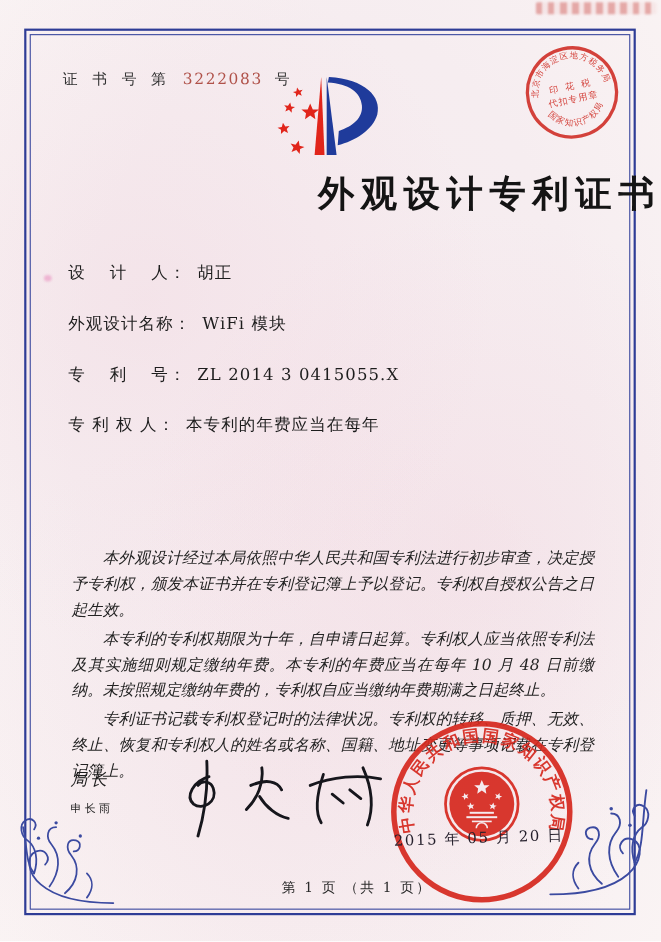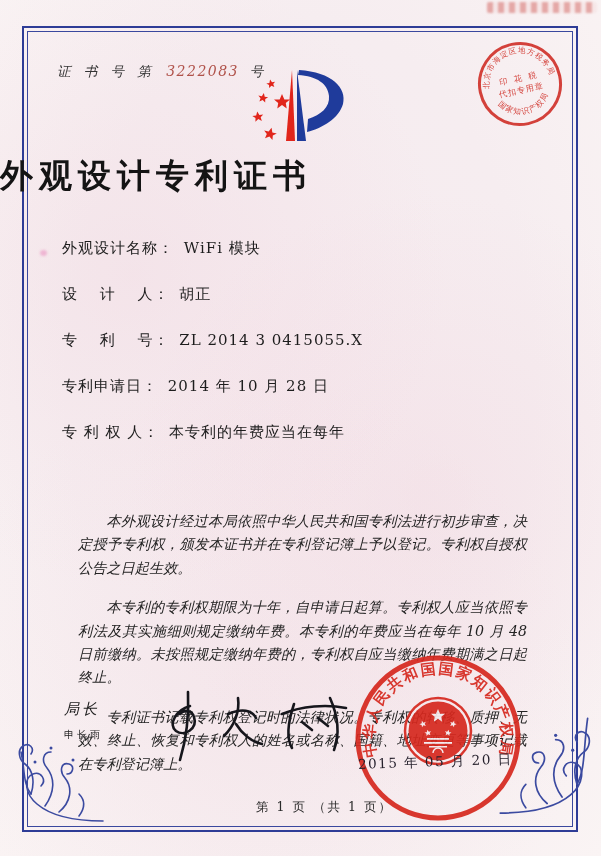--- a/index.html
+++ b/index.html
@@ -10,31 +10,31 @@
       radial-gradient(circle at 72% 58%, rgba(238,202,214,0.25), transparent 46%),
       radial-gradient(circle at 42% 82%, rgba(240,206,216,0.20), transparent 42%),
       radial-gradient(ellipse at 50% 45%, #f6ebef 0%, #f6edf0 55%, #faf4f4 100%);
     font-family:"DejaVu Serif","Liberation Serif",serif; color:#222;
   }
   .frame-outer{position:absolute; left:22px; top:26px; width:552px; height:802px; border:2.5px solid #2e3c96;}
   .frame-inner{position:absolute; left:3px; top:3px; right:3px; bottom:3px; border:1px solid #3a489e;}
   .artifact{position:absolute; left:487px; top:2px; width:110px; height:11px; border-radius:2px;
     background:repeating-linear-gradient(90deg, rgba(205,80,75,0.45) 0 6px, rgba(205,80,75,0.06) 6px 11px);
     filter:blur(1px);}
-  .cert-no{position:absolute; left:57px; top:63px; font-size:13.5px; letter-spacing:4.5px; color:#333; white-space:nowrap;font-style:italic;}
+  .cert-no{position:absolute; left:57px; top:63px; font-size:13.5px; letter-spacing:4.5px; color:#333; white-space:nowrap;}
   .cert-no .num{color:#b0524a; letter-spacing:1.5px; font-size:14px; padding:0 2px;}
   .logo{position:absolute; left:237px; top:56px; width:130px; height:100px;}
-  .title{position:absolute; left:0; right:0; top:154px; text-align:left;
+  .title{position:absolute; left:0; right:0; top:154px; text-align:right;
     font-size:33px; font-weight:bold; letter-spacing:6px; color:#141414;}
   .fields{position:absolute; left:62px; top:239px; font-size:15px; color:#1d1d1d;}
   .field-row{height:22px; margin-bottom:24px; letter-spacing:1px; white-space:nowrap;}
   .flabel{margin-right:4px;}
   .paragraphs{position:absolute; left:62px; top:494px; width:481px; font-size:14.2px;
     line-height:23.4px; text-align:justify; color:#232323; font-style:italic;}
-  .paragraphs p{margin:16px; text-indent:2em;}
+  .paragraphs p{margin:3px; text-indent:2em;}
   .sig-role{position:absolute; left:64px; top:700px; font-size:15px; letter-spacing:3px; color:#1b1b1b;font-style:italic;}
   .sig-name{position:absolute; left:64px; top:728px; font-size:10px; letter-spacing:3px; color:#1b1b1b;}
   .sig-svg{position:absolute; left:150px; top:684px; width:210px; height:80px;}
   .office-seal{position:absolute; left:352px; top:652px; width:172px; height:172px; opacity:0.92;}
   .seal-date{position:absolute; left:358px; top:753px; width:168px; font-size:13.5px; color:#241f2b;
     letter-spacing:1.5px; transform:rotate(-2deg); white-space:nowrap; z-index:5;}
   .tax-seal{position:absolute; left:476px; top:40px; width:88px; height:88px; transform:rotate(-12deg); opacity:0.88;}
   .footer{position:absolute; left:22px; width:557px; top:799px; text-align:center;
     font-size:12.5px; letter-spacing:2px; color:#2a2a2a;padding-left:24px;}
   .flourish-bl{position:absolute; left:15px; top:722px; width:92px; height:104px;}
@@ -101,34 +101,30 @@
       <polygon points="55,14 49,85 58,85" fill="#e1251b"></polygon>
       <polygon points="60,14 60,85 69,85" fill="#1f3b9b"></polygon>
       <path d="M62,14 C95,16 110,32 106,48 C102,62 86,72 70,76 L71,63 C84,59 93,51 92,40 C91,28 80,20 61,19 Z" fill="#1f3b9b"></path>
     </g>
   </svg>
 
   <div class="title">外观设计专利证书</div>
 
   <div class="fields">
     <div class="field-row">
+      <span class="flabel">设　 计　 人：</span>
+      <span class="fvalue">胡正</span>
+    </div>
+    <div class="field-row">
       <span class="flabel">外观设计名称：</span>
       <span class="fvalue">WiFi 模块</span>
     </div>
     <div class="field-row">
-      <span class="flabel">设　 计　 人：</span>
-      <span class="fvalue">胡正</span>
-    </div>
-    <div class="field-row">
       <span class="flabel">专　 利　 号：</span>
       <span class="fvalue">ZL 2014 3 0415055.X</span>
-    </div>
-    <div class="field-row">
-      <span class="flabel">专利申请日：</span>
-      <span class="fvalue">2014 年 10 月 28 日</span>
     </div>
     <div class="field-row">
       <span class="flabel">专 利 权 人：</span>
       <span class="fvalue">本专利的年费应当在每年</span>
     </div>
   </div>
 
   <div class="paragraphs">
     <p>本外观设计经过本局依照中华人民共和国专利法进行初步审查，决定授予专利权，颁发本证书并在专利登记簿上予以登记。专利权自授权公告之日起生效。</p>
     <p>本专利的专利权期限为十年，自申请日起算。专利权人应当依照专利法及其实施细则规定缴纳年费。本专利的年费应当在每年 10 月 48 日前缴纳。未按照规定缴纳年费的，专利权自应当缴纳年费期满之日起终止。</p>

